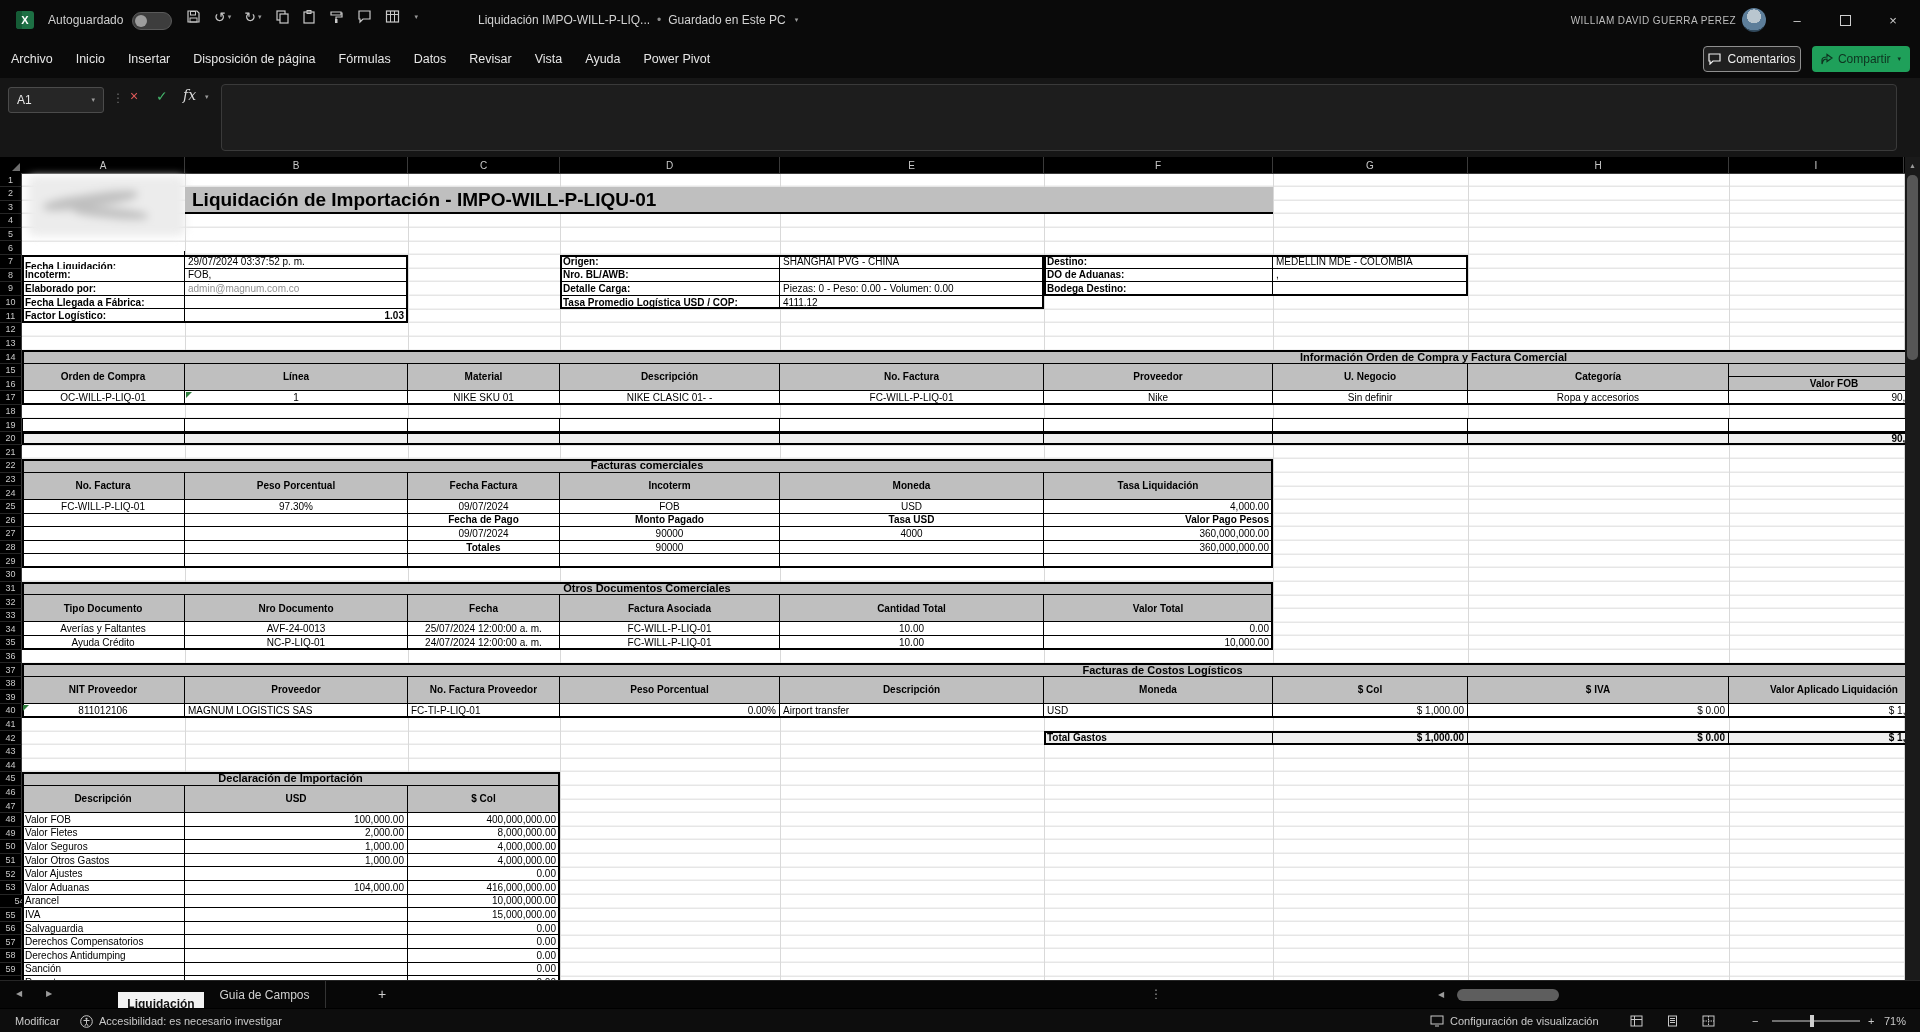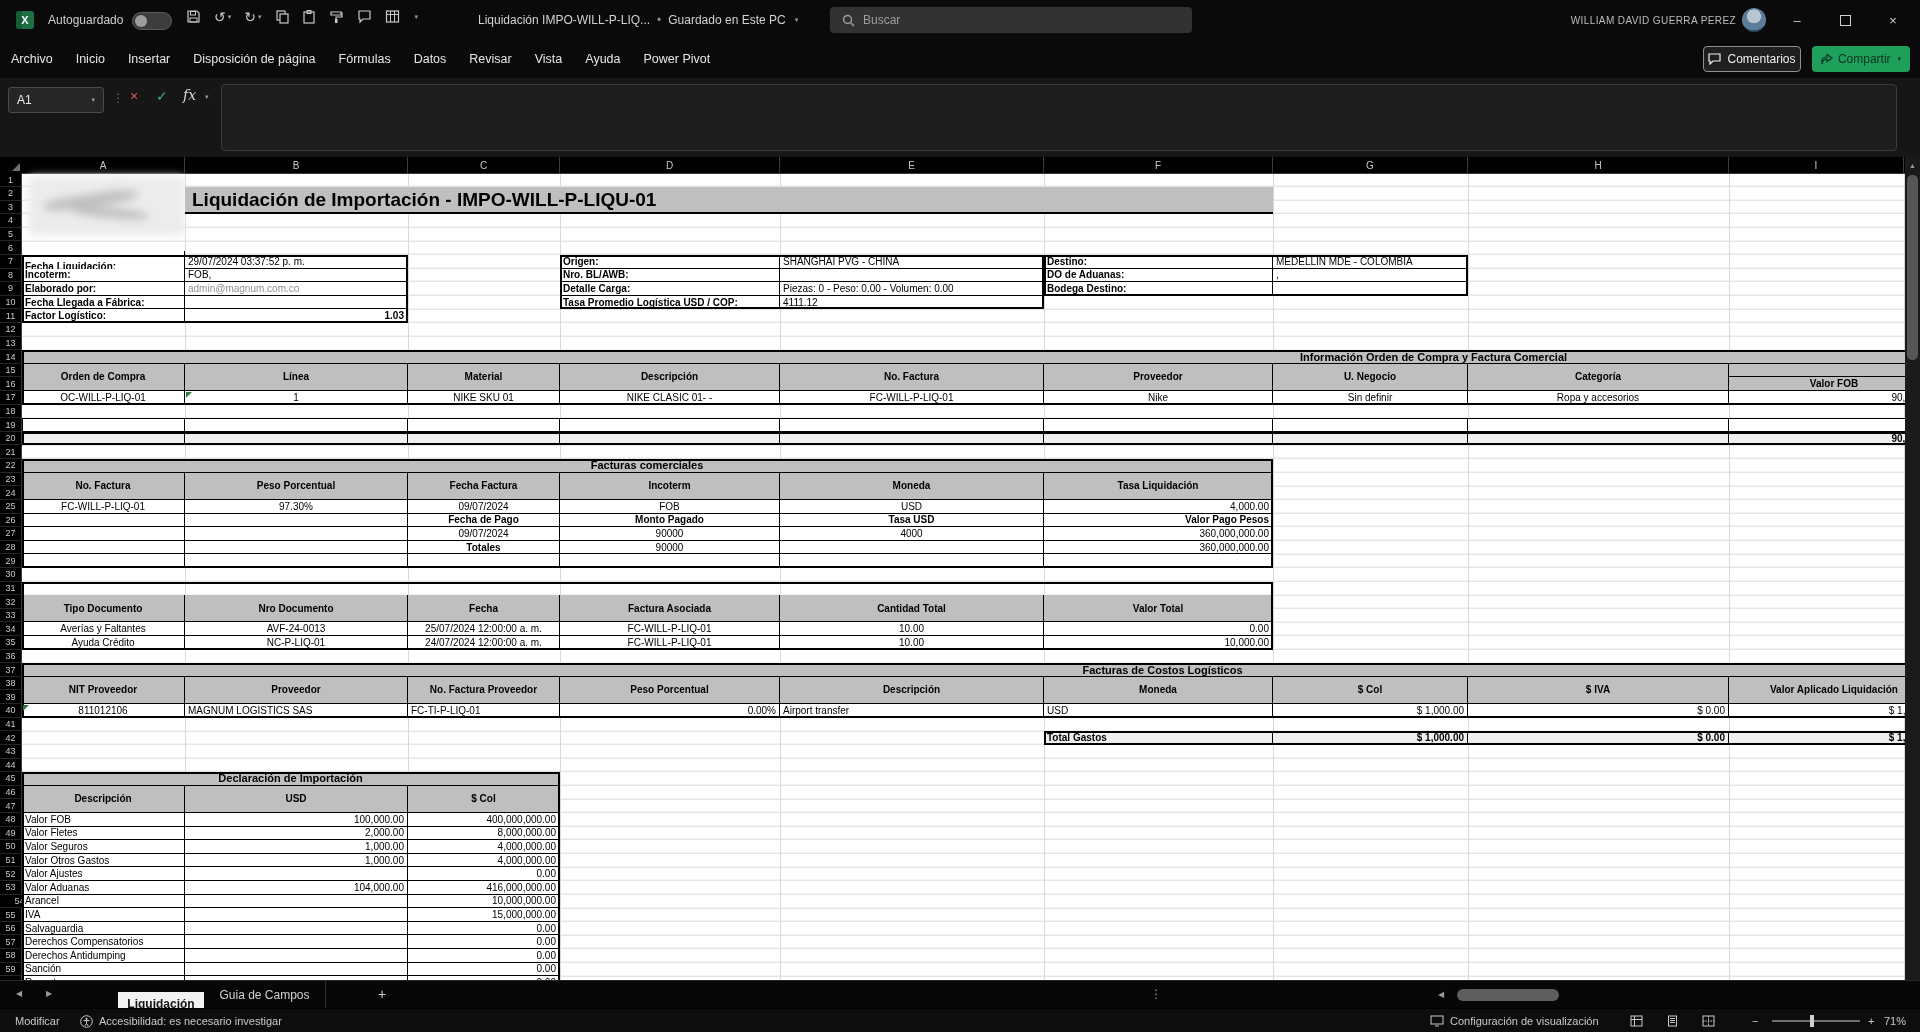--- a/index.html
+++ b/index.html
@@ -143,27 +143,20 @@
             <path d="M1.5 5.5h12M5.5 2v11M9.5 2v11" stroke="#c9c9c9"></path>
           </svg>
       </span>
       <span class="chev">▾</span>
     </div>
     <div class="win-title">
       <span>Liquidación IMPO-WILL-P-LIQ...</span>
       <span class="dot">•</span>
       <span>Guardado en Este PC</span>
       <span class="chev">▾</span>
-    </div>
-    <div class="searchbox">
-      <svg width="13" height="13" viewBox="0 0 13 13">
-          <circle cx="5.5" cy="5.5" r="4" fill="none" stroke="#9d9d9d" stroke-width="1.4"></circle>
-          <path d="M8.5 8.5l3.5 3.5" stroke="#9d9d9d" stroke-width="1.4"></path>
-        </svg>
-      <span>Buscar</span>
     </div>
     <div class="user-name">WILLIAM DAVID GUERRA PEREZ</div>
     <div class="avatar"></div>
     <div class="winctl" style="left:1776px;">–</div>
     <div class="winctl" style="left:1824px;">
         <span class="restore-glyph"></span>
       </div>
     <div class="winctl" style="left:1872px;">×</div>
   </div>
 
@@ -396,20 +389,21 @@
         <div class="cell c" style="left: 560px; top: 540.77px; width: 220px; height: 13.61px;">90000</div>
         <div class="cell c" style="left: 780px; top: 540.77px; width: 264px; height: 13.61px;"></div>
         <div class="cell r" style="left: 1044px; top: 540.77px; width: 229px; height: 13.61px;">360,000,000.00</div>
         <div class="cell" style="left: 22px; top: 554.38px; width: 163px; height: 13.61px;"></div>
         <div class="cell" style="left: 185px; top: 554.38px; width: 223px; height: 13.61px;"></div>
         <div class="cell" style="left: 408px; top: 554.38px; width: 152px; height: 13.61px;"></div>
         <div class="cell" style="left: 560px; top: 554.38px; width: 220px; height: 13.61px;"></div>
         <div class="cell" style="left: 780px; top: 554.38px; width: 264px; height: 13.61px;"></div>
         <div class="cell" style="left: 1044px; top: 554.38px; width: 229px; height: 13.61px;"></div>
         <div class="frame thick" style="left: 22px; top: 459.11px; width: 1251px; height: 108.88px;"></div>
+        <div class="cell hdr" style="left: 22px; top: 581.6px; width: 1251px; height: 13.61px; font-size: 11px;">Otros Documentos Comerciales</div>
         <div class="cell hdr" style="left: 22px; top: 595.21px; width: 163px; height: 27.22px;">Tipo Documento</div>
         <div class="cell hdr" style="left: 185px; top: 595.21px; width: 223px; height: 27.22px;">Nro Documento</div>
         <div class="cell hdr" style="left: 408px; top: 595.21px; width: 152px; height: 27.22px; text-align: center;">Fecha</div>
         <div class="cell hdr" style="left: 560px; top: 595.21px; width: 220px; height: 27.22px;">Factura Asociada</div>
         <div class="cell hdr" style="left: 780px; top: 595.21px; width: 264px; height: 27.22px;">Cantidad Total</div>
         <div class="cell hdr" style="left: 1044px; top: 595.21px; width: 229px; height: 27.22px;">Valor Total</div>
         <div class="cell c" style="left: 22px; top: 622.43px; width: 163px; height: 13.61px;">Averías y Faltantes</div>
         <div class="cell c" style="left: 185px; top: 622.43px; width: 223px; height: 13.61px;">AVF-24-0013</div>
         <div class="cell c" style="left: 408px; top: 622.43px; width: 152px; height: 13.61px;">25/07/2024 12:00:00 a. m.</div>
         <div class="cell c" style="left: 560px; top: 622.43px; width: 220px; height: 13.61px;">FC-WILL-P-LIQ-01</div>

